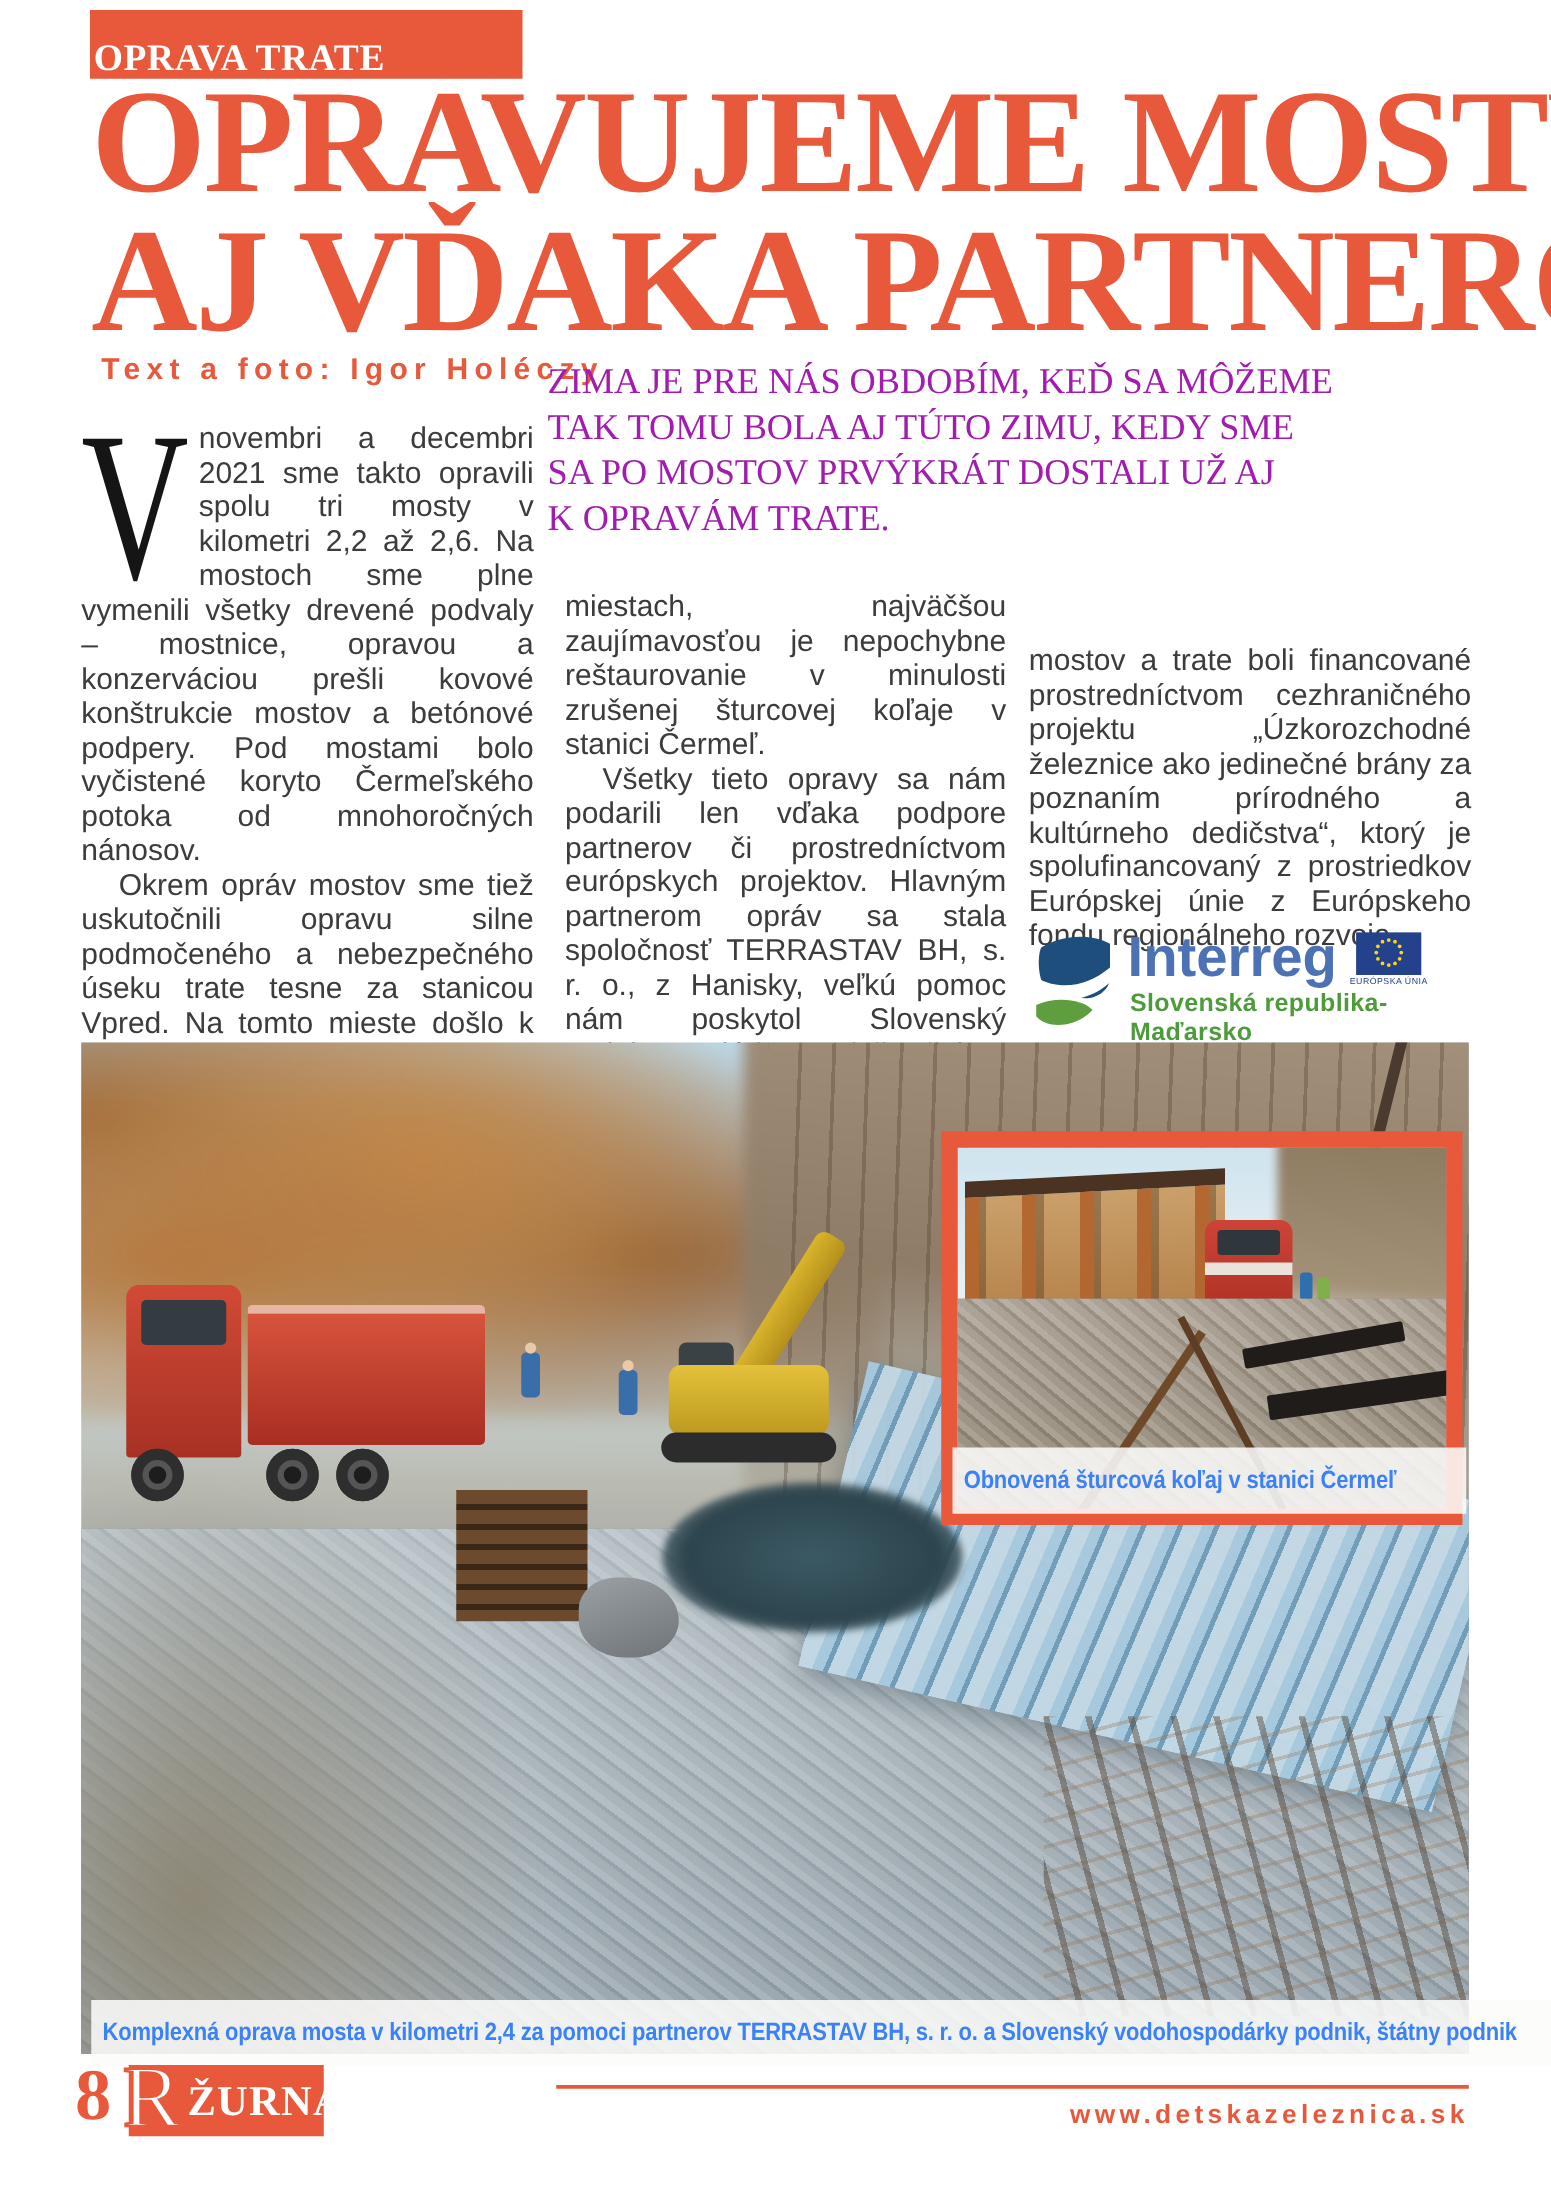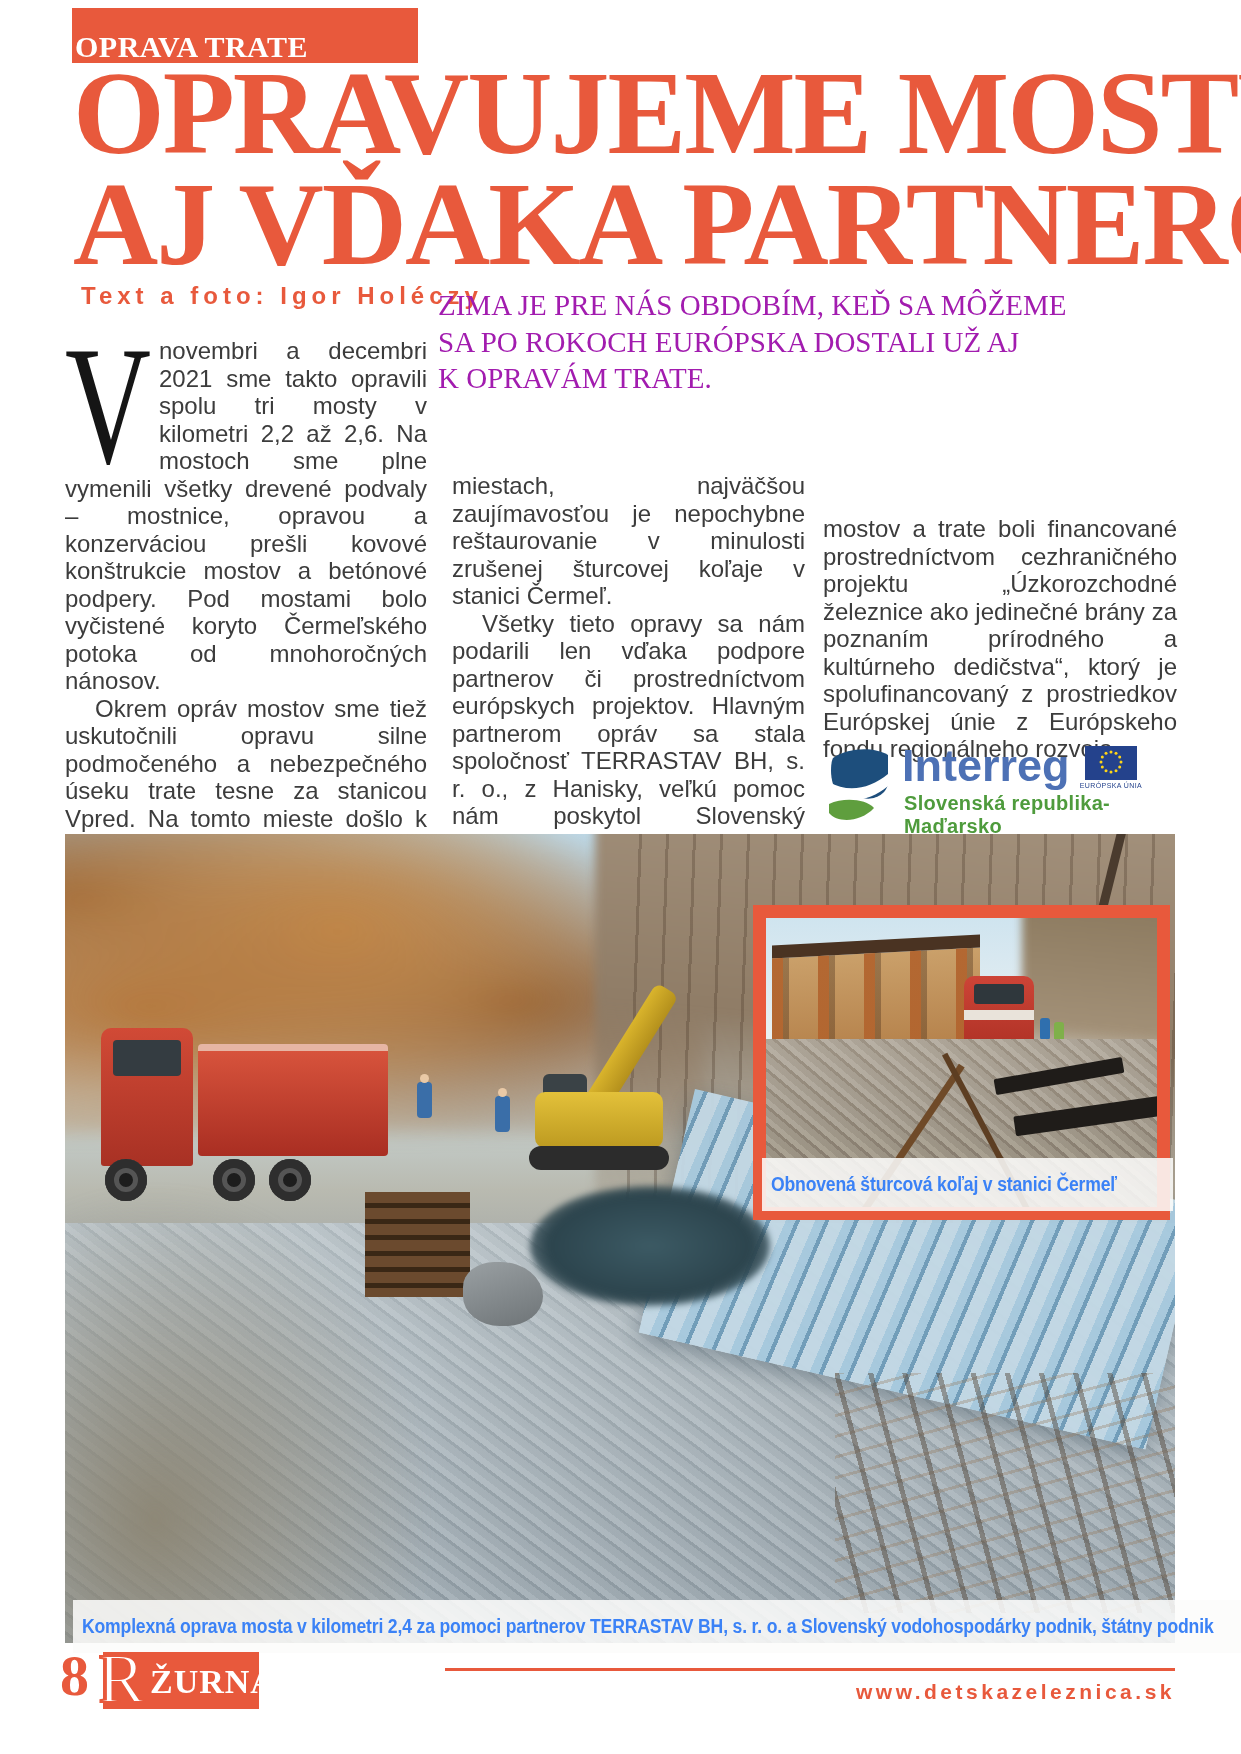--- a/index.html
+++ b/index.html
@@ -139,21 +139,22 @@
     <span>OPRAVA TRATE</span>
   </div>
   <div class="abs headline">
     <div>OPRAVUJEME MOSTY</div>
     <div>AJ VĎAKA PARTNEROM</div>
   </div>
   <div class="abs byline">Text a foto: Igor Holéczy</div>
 
   <div class="abs intro">
     <div>ZIMA JE PRE NÁS OBDOBÍM, KEĎ SA MÔŽEME</div>
-    <div>SA PO ROKOCH EURÓPSKA DOSTALI UŽ AJ</div>
+    <div>TAK TOMU BOLA AJ TÚTO ZIMU, KEDY SME</div>
+    <div>SA PO MOSTOV PRVÝKRÁT DOSTALI UŽ AJ</div>
     <div>K OPRAVÁM TRATE.</div>
   </div>
 
   <div id="col1" class="abs col">
     <p><span class="dropcap">V</span><span>novembri a decembri 2021 sme takto opravili spolu tri mosty v kilometri 2,2 až 2,6. Na mostoch sme plne vymenili všetky drevené podvaly – mostnice, opravou a konzerváciou prešli kovové konštrukcie mostov a betónové podpery. Pod mostami bolo vyčistené koryto Čermeľského potoka od mnohoročných nánosov.</span></p>
     <p class="indent">Okrem opráv mostov sme tiež uskutočnili opravu silne podmočeného a nebezpečného úseku trate tesne za stanicou Vpred. Na tomto mieste došlo k úplnej obnove železničného zvršku v celkovej dĺžke takmer 150 metrov. V obnove koľajiska pokračujeme aj na iných</p>
   </div>
   <div id="col2" class="abs col">
     <p>miestach, najväčšou zaujímavosťou je nepochybne reštaurovanie v minulosti zrušenej šturcovej koľaje v stanici Čermeľ.</p>
     <p class="indent">Všetky tieto opravy sa nám podarili len vďaka podpore partnerov či prostredníctvom európskych projektov. Hlavným partnerom opráv sa stala spoločnosť TERRASTAV BH, s. r. o., z Hanisky, veľkú pomoc nám poskytol Slovenský vodohospodárky podnik, štátny podnik. Opravy</p>

